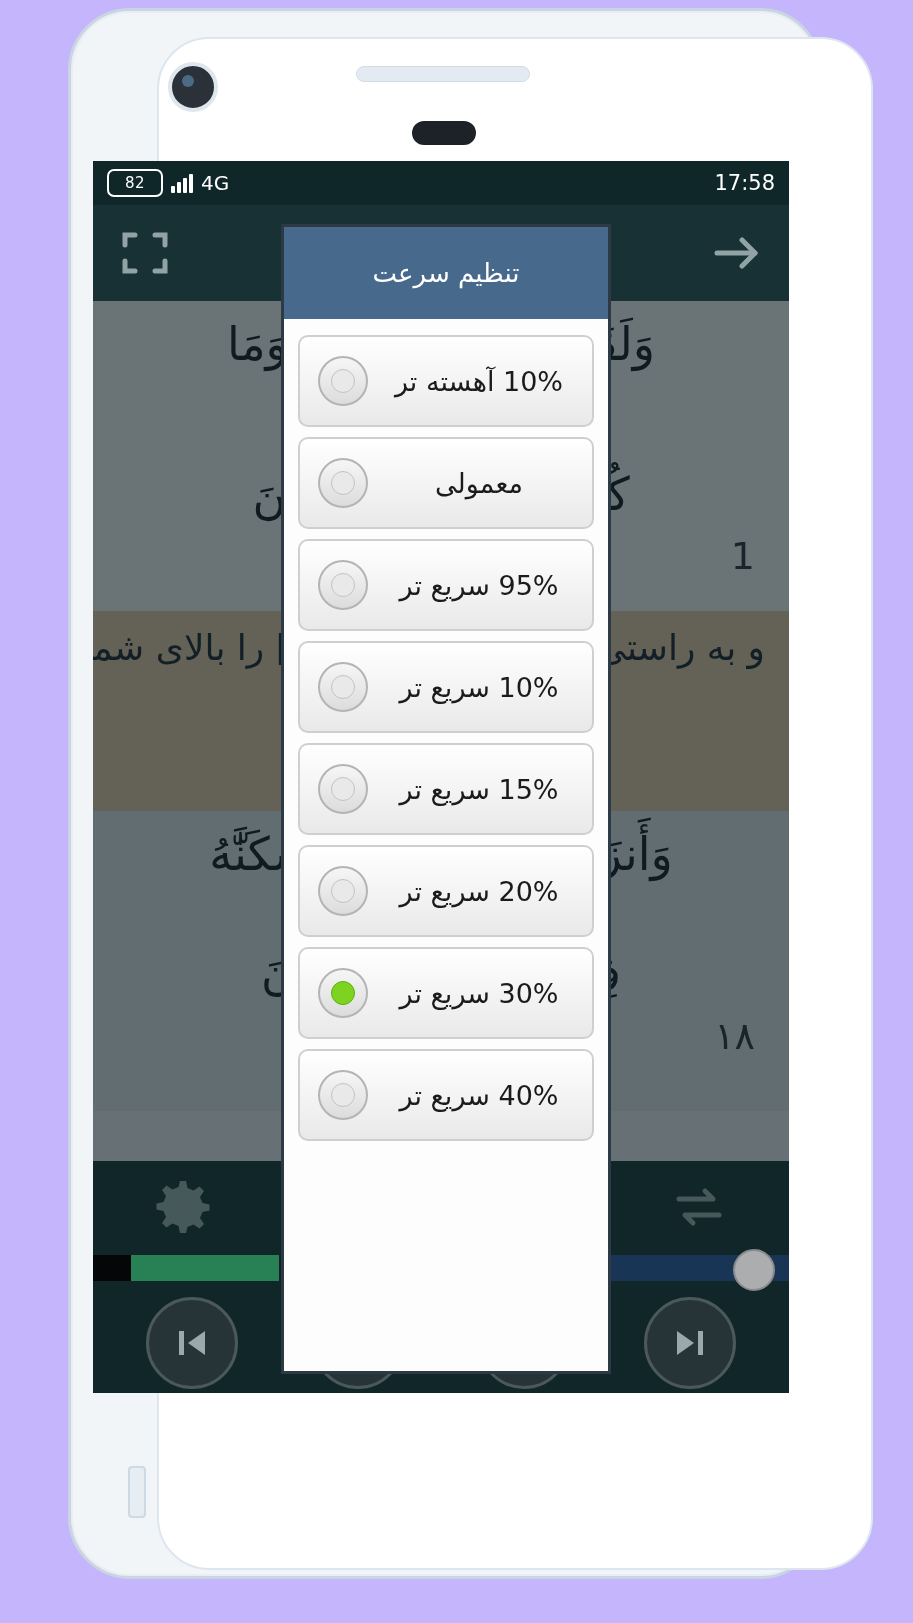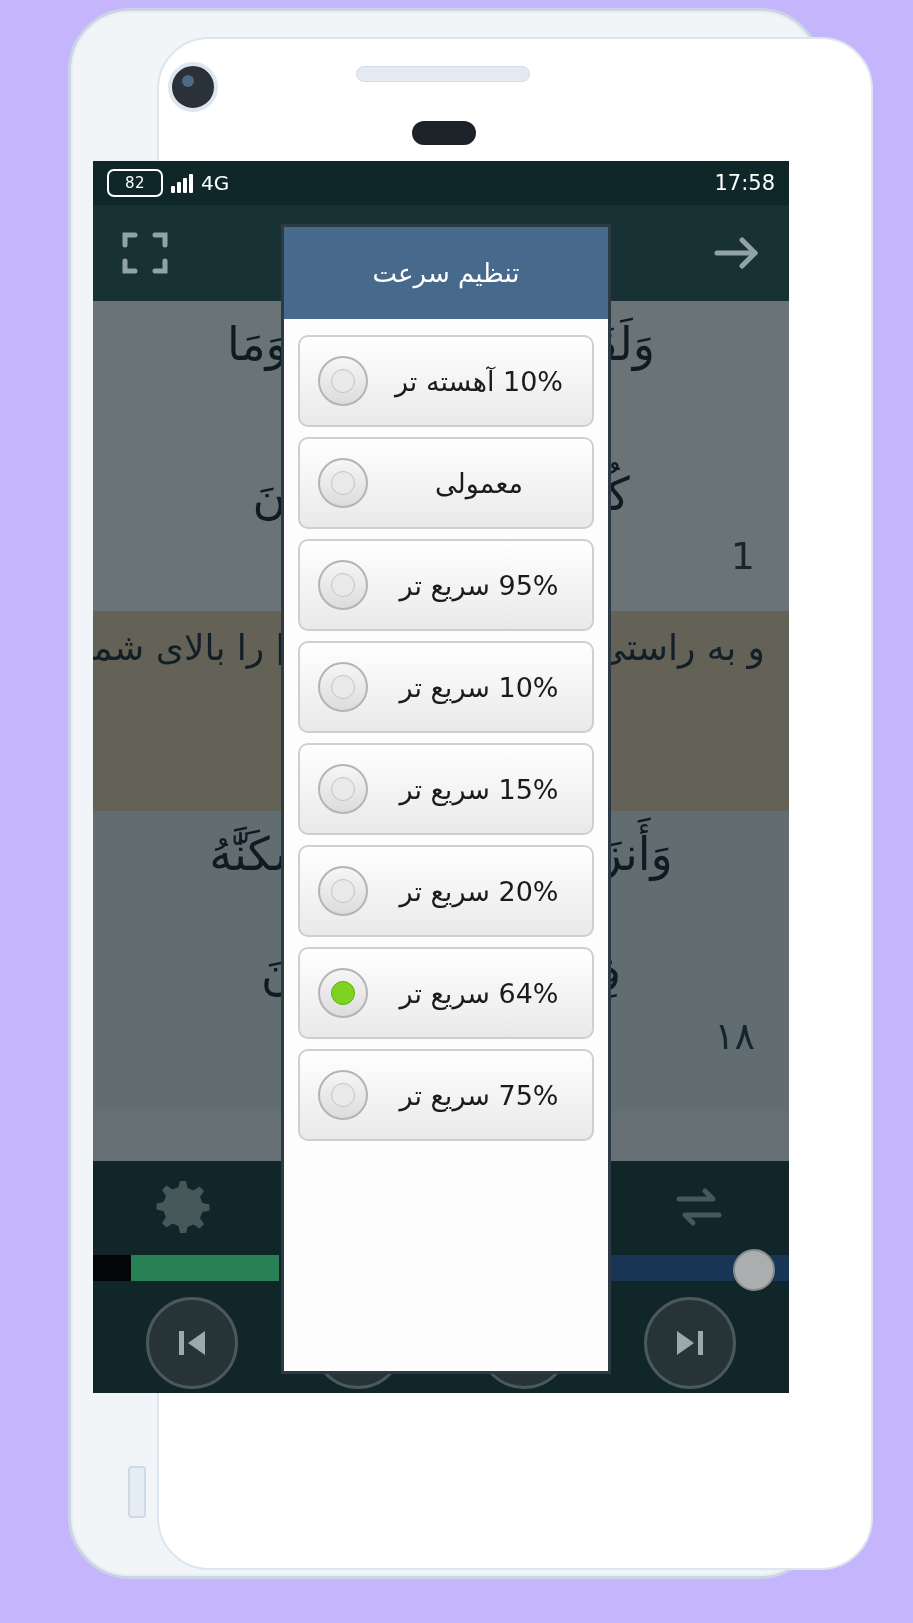--- a/index.html
+++ b/index.html
@@ -501,26 +501,26 @@
         <div class="option-row">
           <span class="radio">
               <span class="dot"></span>
             </span>
           <span class="option-label">20% سریع تر</span>
         </div>
         <div class="option-row">
           <span class="radio checked">
               <span class="dot"></span>
             </span>
-          <span class="option-label">64% سریع تر</span>
-        </div>
-        <div class="option-row">
-          <span class="radio">
-              <span class="dot"></span>
-            </span>
-          <span class="option-label">75% سریع تر</span>
+          <span class="option-label">30% سریع تر</span>
+        </div>
+        <div class="option-row">
+          <span class="radio">
+              <span class="dot"></span>
+            </span>
+          <span class="option-label">40% سریع تر</span>
         </div>
 
       </div>
     </div>
 
   </div>
 </div>
 
 </body></html>

